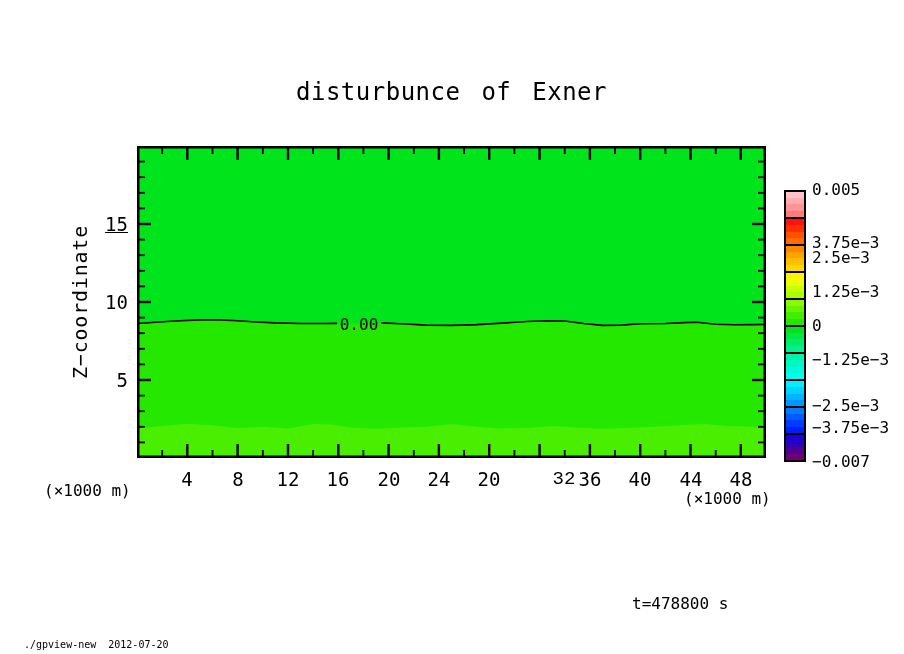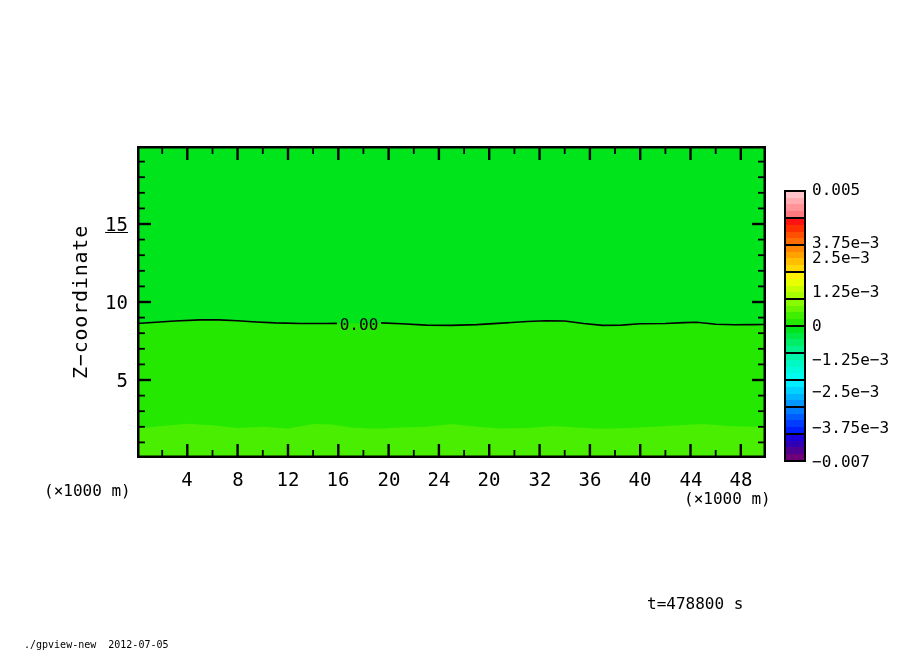--- a/index.html
+++ b/index.html
@@ -11,37 +11,38 @@
   .abs{position:absolute;}
   #title{left:137px;top:78px;width:629px;text-align:center;font-size:24px;
          letter-spacing:.5px;word-spacing:6px;white-space:nowrap;}
   #plot-svg{left:137px;top:146px;}
   #x-label{left:137px;top:514px;width:629px;text-align:center;font-size:20px;letter-spacing:.8px;}
   #y-label-wrap{left:56px;top:146px;width:48px;height:312px;display:flex;align-items:center;justify-content:center;}
   #y-label-wrap span{transform:rotate(-90deg);white-space:nowrap;font-size:20px;letter-spacing:.8px;}
   #unit-left{left:44px;top:481px;font-size:16px;white-space:nowrap;}
   #unit-right{left:684px;top:489px;font-size:16px;white-space:nowrap;}
   #contour-interval{left:137px;top:563px;width:629px;text-align:center;font-size:17px;white-space:nowrap;}
-  #time-note{left:632px;top:594px;font-size:16px;white-space:nowrap;margin-left:15px;}
+  #time-note{left:632px;top:594px;font-size:16px;white-space:nowrap;}
   #footer-left{left:24px;top:639px;font-size:10px;white-space:pre;}
   #footer-right{left:566px;top:639px;font-size:10px;white-space:pre;}
   #colorbar{left:784px;top:190px;width:22px;height:272px;border:2px solid #000;
             box-sizing:border-box;display:flex;flex-direction:column;}
   .cb-box{flex:1;border-bottom:2px solid #000;}
   .cb-box:last-child{border-bottom:none;}
   #cb-labels{left:812px;top:180px;width:92px;height:292px;}
   .cb-label{position:absolute;left:0;height:20px;line-height:20px;font-size:16px;white-space:nowrap;}
   .x-tick-label{position:absolute;top:468px;width:48px;text-align:center;font-size:19px;}
   .y-tick-label{position:absolute;left:92px;width:36px;text-align:right;font-size:19px;}
 </style>
 </head>
 <body>
 
 <div id="screen">
 
+  <div id="title" class="abs">disturbunce of Exner</div>
 
   <svg id="plot-svg" class="abs" width="629" height="312">
     <g id="g-regions">
         <rect x="0" y="0" width="629" height="312" fill="#24e800"></rect>
         <path d="M0,0 L629,0 L629,178.5 L629.0,178.5 L616.4,178.6 L597.5,178.8 L578.7,178.2 L559.8,176.3 L547.2,176.6 L528.4,177.5 L503.2,177.8 L484.3,179.1 L465.5,179.4 L446.6,177.5 L427.7,175.0 L408.9,174.7 L390.0,175.5 L364.8,177.1 L339.7,178.6 L314.5,179.4 L289.3,179.1 L264.2,177.8 L244.1,176.9 L200.0,177.4 L188.7,177.5 L163.5,177.5 L138.4,176.9 L119.5,176.0 L100.6,174.7 L81.8,173.9 L62.9,173.9 L37.7,175.0 L18.9,176.3 L0.0,177.5 Z" fill="#00e41c"></path>
         <path d="M0,312 L0.0,282.4 L25.2,280.0 L50.3,277.7 L75.5,279.2 L100.6,282.0 L125.8,280.8 L151.0,282.4 L176.1,278.0 L195.0,278.5 L213.9,281.6 L239.0,282.7 L264.2,281.6 L289.3,280.8 L314.5,278.0 L339.7,280.8 L364.8,282.4 L390.0,282.0 L415.1,280.0 L440.3,281.6 L465.5,282.7 L490.6,282.0 L515.8,280.8 L540.9,279.2 L566.1,278.0 L591.3,280.0 L616.4,280.8 L629.0,280.5 L629,312 Z" fill="#49ee00"></path>
       </g>
     <g id="g-contour">
         <polyline points="0.0,177.5 18.9,176.3 37.7,175.0 62.9,173.9 81.8,173.9 100.6,174.7 119.5,176.0 138.4,176.9 163.5,177.5 188.7,177.5 200.0,177.4" fill="none" stroke="#000" stroke-width="1.6"></polyline>
         <polyline points="244.1,176.9 264.2,177.8 289.3,179.1 314.5,179.4 339.7,178.6 364.8,177.1 390.0,175.5 408.9,174.7 427.7,175.0 446.6,177.5 465.5,179.4 484.3,179.1 503.2,177.8 528.4,177.5 547.2,176.6 559.8,176.3 578.7,178.2 597.5,178.8 616.4,178.6 629.0,178.5" fill="none" stroke="#000" stroke-width="1.6"></polyline>
@@ -141,21 +142,21 @@
   </svg>
 
   <div id="x-ticklabels">
       <div class="x-tick-label" style="left: 163px;">4</div>
       <div class="x-tick-label" style="left: 214px;">8</div>
       <div class="x-tick-label" style="left: 264px;">12</div>
       <div class="x-tick-label" style="left: 314px;">16</div>
       <div class="x-tick-label" style="left: 365px;">20</div>
       <div class="x-tick-label" style="left: 415px;">24</div>
       <div class="x-tick-label" style="left: 465px;">20</div>
-      <div class="x-tick-label" style="left: 516px;">32</div>
+      <div class="x-tick-label" style="left: 540px; font-family: Liberation Mono, monospace;">32</div>
       <div class="x-tick-label" style="left: 566px;">36</div>
       <div class="x-tick-label" style="left: 616px;">40</div>
       <div class="x-tick-label" style="left: 667px;">44</div>
       <div class="x-tick-label" style="left: 717px;">48</div>
     </div>
   <div id="y-ticklabels">
       <div class="y-tick-label" style="top: 213px; text-decoration: underline;">15</div>
       <div class="y-tick-label" style="top: 291px;">10</div>
       <div class="y-tick-label" style="top: 369px;">5</div>
     </div>
@@ -181,20 +182,20 @@
       <div class="cb-box" style="background: linear-gradient(rgb(0, 124, 255) 0px, rgb(0, 124, 255) 25%, rgb(0, 92, 255) 25%, rgb(0, 92, 255) 50%, rgb(0, 60, 255) 50%, rgb(0, 60, 255) 75%, rgb(0, 30, 250) 75%, rgb(0, 30, 250) 100%);"></div>
       <div class="cb-box" style="background: linear-gradient(rgb(28, 0, 220) 0px, rgb(28, 0, 220) 25%, rgb(48, 0, 180) 25%, rgb(48, 0, 180) 50%, rgb(80, 0, 144) 50%, rgb(80, 0, 144) 75%, rgb(110, 0, 120) 75%, rgb(110, 0, 120) 100%);"></div>
     </div>
   <div id="cb-labels" class="abs">
       <div class="cb-label" style="top: 0px;">0.005</div>
       <div class="cb-label" style="top: 34px; margin-top: 19px;">3.75e−3</div>
       <div class="cb-label" style="top: 68px;">2.5e−3</div>
       <div class="cb-label" style="top: 102px;">1.25e−3</div>
       <div class="cb-label" style="top: 136px;">0</div>
       <div class="cb-label" style="top: 170px;">−1.25e−3</div>
-      <div class="cb-label" style="top: 202px;">−2.5e−3</div>
+      <div class="cb-label" style="top: 216px;">−2.5e−3</div>
       <div class="cb-label" style="top: 238px;">−3.75e−3</div>
       <div class="cb-label" style="top: 272px;">−0.007</div>
     </div>
 
-  <div id="footer-left" class="abs">./gpview-new  2012-07-05</div>
+  <div id="footer-left" class="abs">./gpview-new  2012-07-20</div>
 
 </div>
 
 </body></html>

